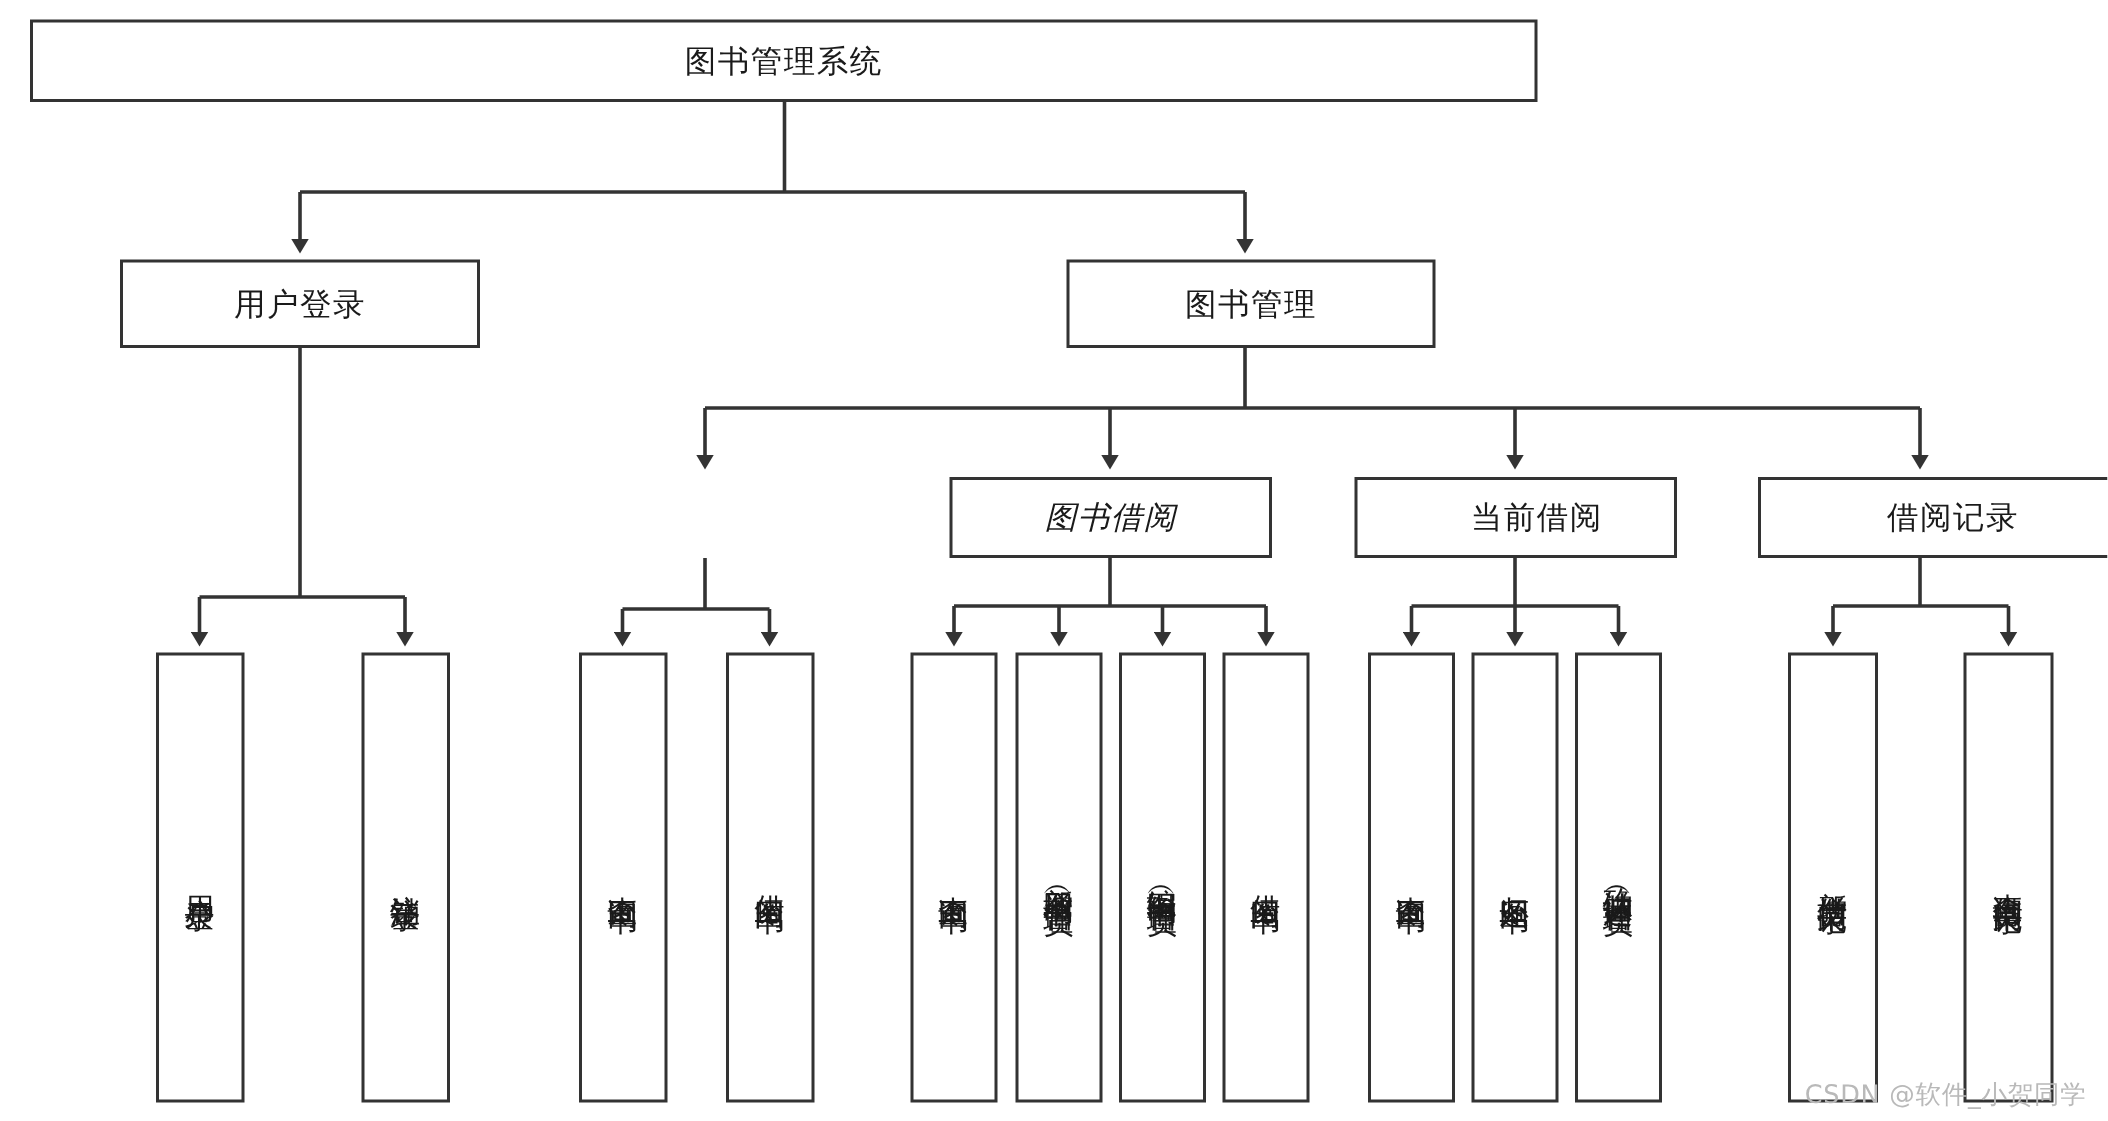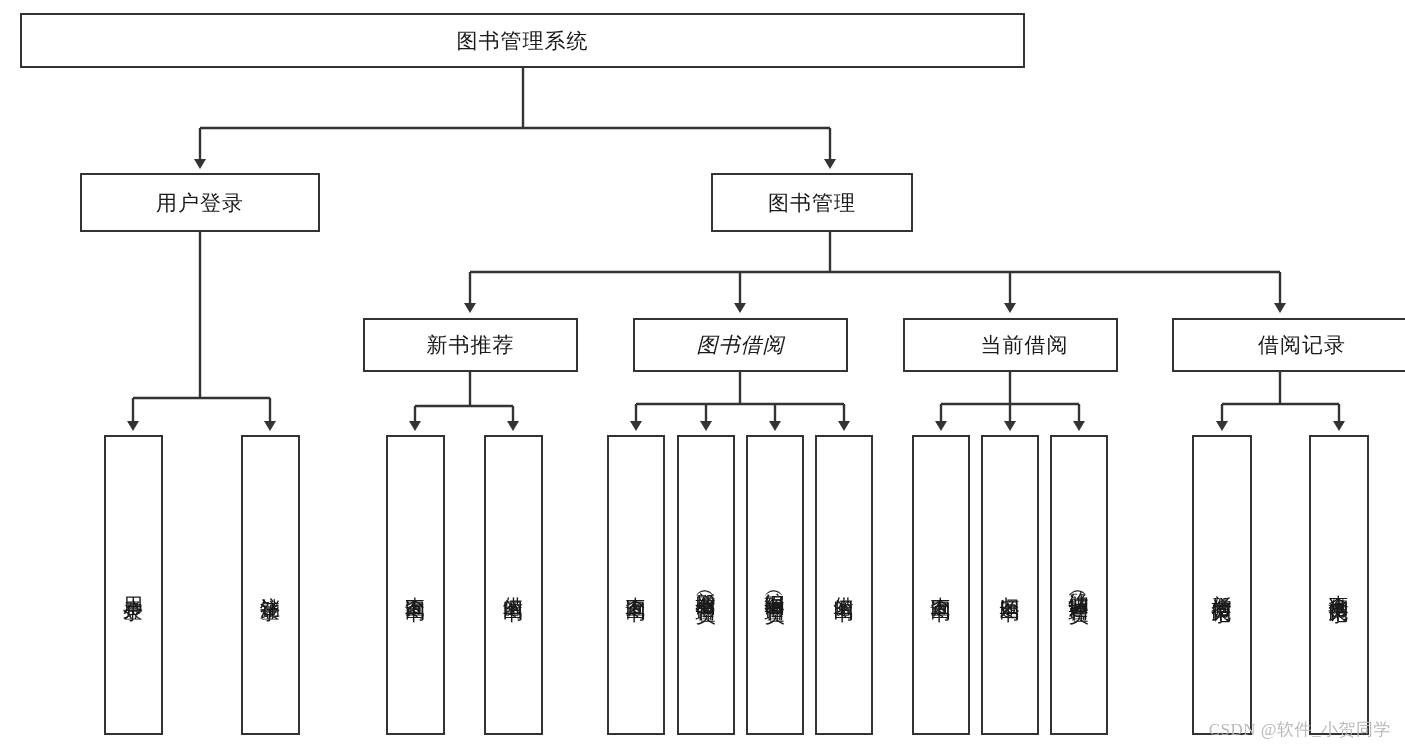--- a/index.html
+++ b/index.html
@@ -57,21 +57,20 @@
     white-space: nowrap;
   }
   .watermark {
     position: absolute;
     right: 14px;
     bottom: 6px;
     font-size: 17px;
     color: #b9b9b9;
     letter-spacing: 0.5px;
     white-space: nowrap;
-    font-family: Liberation Serif, serif;
   }
 </style>
 </head>
 <body>
 
 <div id="canvas">
 
   <svg class="wires" viewBox="0 0 1405 747" xmlns="http://www.w3.org/2000/svg">
     <defs>
       <marker id="arrow" markerWidth="10" markerHeight="12" refX="1" refY="6" orient="auto" markerUnits="userSpaceOnUse">
@@ -122,27 +121,24 @@
     </g>
   </svg>
 
   <div class="node h" style="left:20px; top:13px; width:1005px; height:55px;">
     <span class="txt">图书管理系统</span>
   </div>
 
   <div class="node h" style="left:80px; top:173px; width:240px; height:59px;">
     <span class="txt">用户登录</span>
   </div>
-  <div class="node h" style="left:711px; top:173px; width:202px; height:59px;">
+  <div class="node h" style="left:711px; top:173px; width:246px; height:59px;">
     <span class="txt">图书管理</span>
   </div>
 
-  <div class="node h" style="left:363px; top:318px; width:215px; height:54px;">
-    <span class="txt">新书推荐</span>
-  </div>
   <div class="node h" style="left:633px; top:318px; width:215px; height:54px;font-style:italic;">
     <span class="txt">图书借阅</span>
   </div>
   <div class="node h" style="left:903px; top:318px; width:215px; height:54px;padding-left:28px;">
     <span class="txt">当前借阅</span>
   </div>
   <div class="node h" style="left:1172px; top:318px; width:260px; height:54px;">
     <span class="txt">借阅记录</span>
   </div>
 

